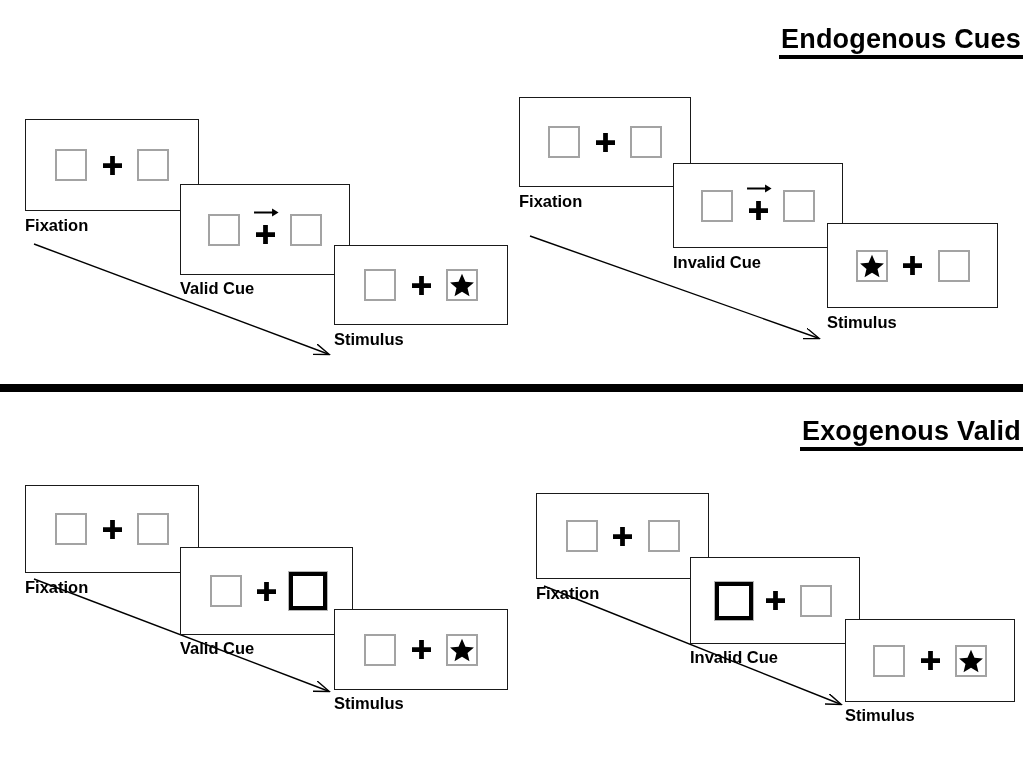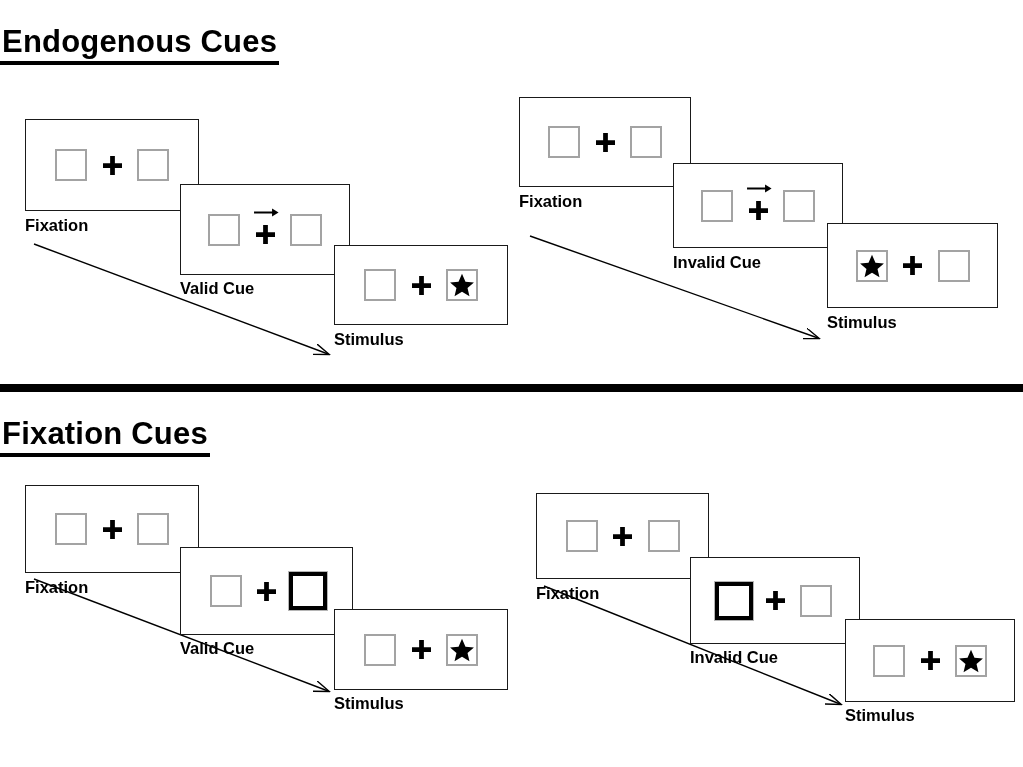--- a/index.html
+++ b/index.html
@@ -11,22 +11,22 @@
     overflow:hidden;
     color:#000;
   }
   .section{position:absolute;left:0;width:1023px;}
   #section-endogenous{top:0;height:388px;}
   #section-exogenous{top:396px;height:371px;}
 
   .section-title{
     position:absolute;
     width:1023px;
-    text-align:left;
-    font-size:31px;
+    text-align:right;
+    font-size:27px;
     font-weight:bold;
     letter-spacing:0.2px;
   }
   .section-title span{
     border-bottom:4px solid #000;
     padding:0 2px 1px 2px;
     display:inline-block;
     line-height:1.12;
   }
 
@@ -248,21 +248,21 @@
     </div>
   </div>
   <div class="panel-label" style="left:827px;top:313px;width:171px;">Stimulus</div>
 </div>
 
 <div class="divider"></div>
 
 <div class="section" id="section-exogenous">
 
   <div class="section-title" style="top:20px;">
-    <span>Fixation Cues</span>
+    <span>Exogenous Valid</span>
   </div>
 
   <svg class="flow-arrow" style="left:20px;top:175px;width:330px;height:135px;" viewBox="0 0 330 135">
     <defs>
       <marker id="ah3" markerWidth="12" markerHeight="12" refX="10" refY="4" orient="auto">
         <path d="M0,0 L11,4 L0,8" fill="none" stroke="#000" stroke-width="1"></path>
       </marker>
     </defs>
     <line x1="14" y1="8" x2="308" y2="120" stroke="#000" stroke-width="1.4" marker-end="url(#ah3)"></line>
   </svg>

